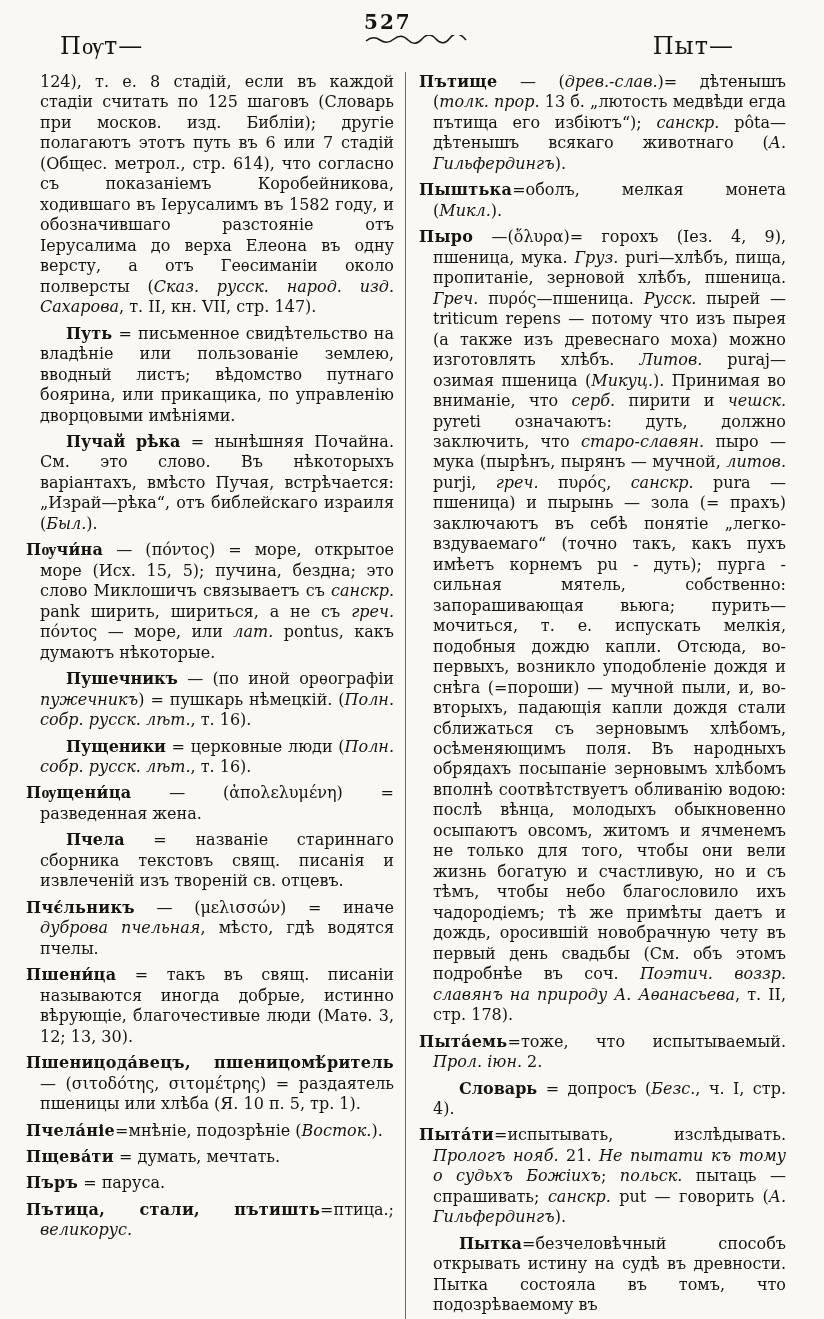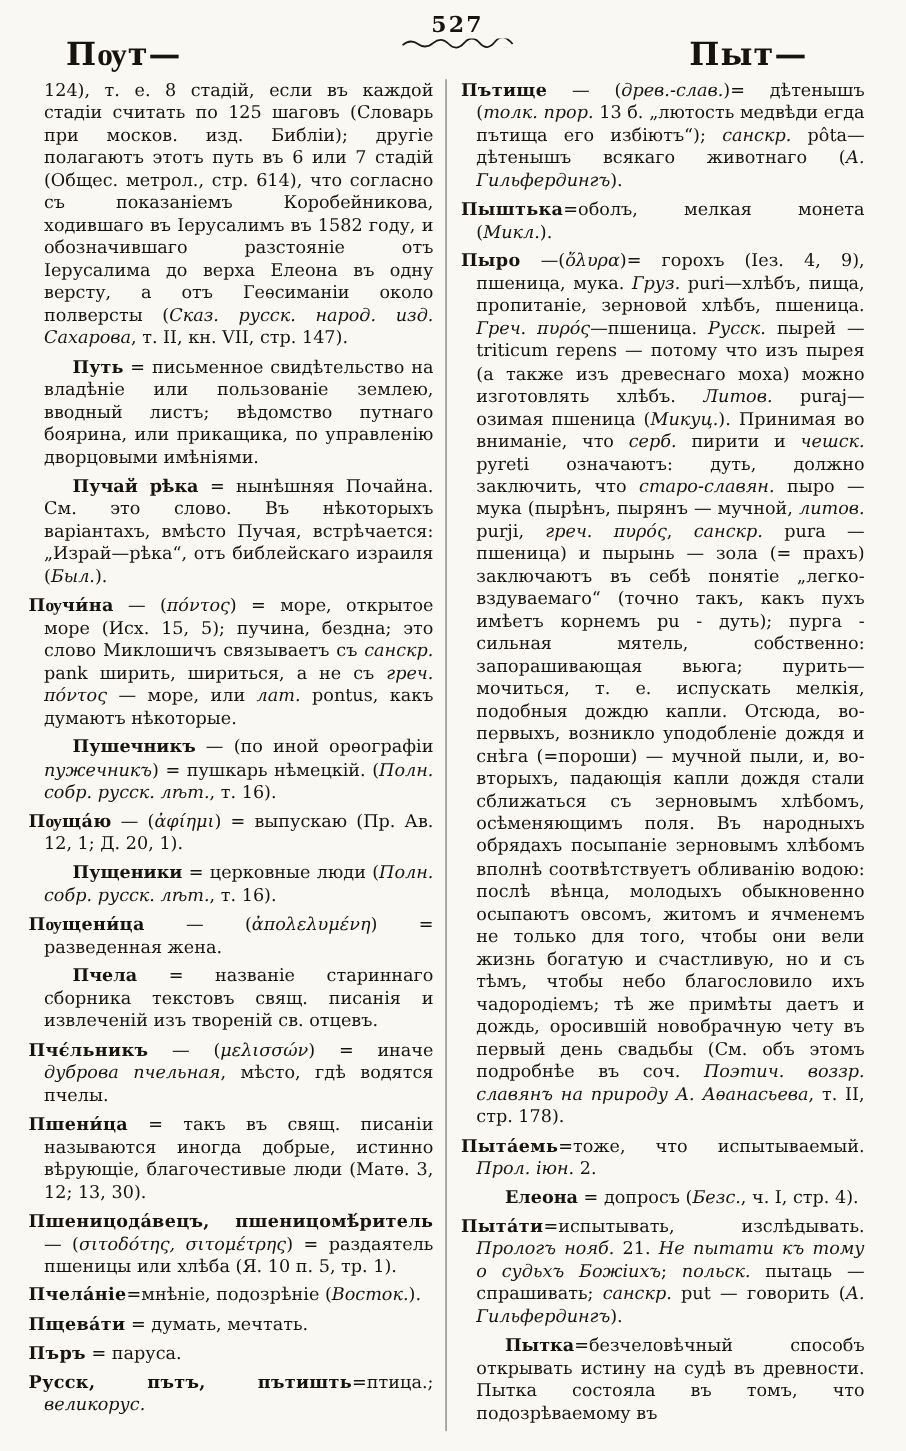--- a/index.html
+++ b/index.html
@@ -16,29 +16,29 @@
     background:#faf8f2;
     box-sizing:border-box;
     padding:10px 18px 0 26px;
   }
   .page-header{
     position:relative;
     height:62px;
   }
   .running-head{
     position:absolute;top:22px;
-    font-size:29px;font-weight:bold;
+    font-size:24px;font-weight:normal;
     letter-spacing:1px;
   }
   .running-head.left{left:34px;}
   .running-head.right{right:72px;}
   .page-number-block{
     position:absolute;left:50%;top:0;
     transform:translateX(-50%);
-    text-align:center;
+    text-align:left;
   }
   .page-number{
     font-size:20px;font-weight:bold;
     letter-spacing:2px;
   }
   .flourish{display:block;margin:1px auto 0;}
   .columns{
     display:flex;
     align-items:stretch;
   }
@@ -60,21 +60,21 @@
     text-align:justify;
     text-indent:-14px;
     padding-left:14px;
   }
   p.entry.cont{
     text-indent:0;
   }
   .seg-hw{font-weight:bold;margin-left:40px;}
   .seg-cs{font-weight:bold;letter-spacing:0.3px;margin-top:17px;}
   .seg-i{font-style:italic;}
-  .seg-gr{font-style:italic;}
+  .seg-gr{}
 </style>
 </head>
 <body>
 
 <div class="page">
   <div class="page-header">
     <span class="running-head left">Пѹт—</span>
     <div class="page-number-block">
       <span class="page-number">527</span>
       <svg class="flourish" width="104" height="10" viewBox="0 0 104 10" aria-hidden="true">
@@ -83,35 +83,34 @@
     </div>
     <span class="running-head right">Пыт—</span>
   </div>
   <div class="columns">
     <div class="col col-left">
         <p class="entry cont"><span class="seg">124), т. е. 8 стадій, если въ каждой стадіи считать по 125 шаговъ (Словарь при москов. изд. Библіи); другіе полагаютъ этотъ путь въ 6 или 7 стадій (Общес. метрол., стр. 614), что согласно съ показаніемъ Коробейникова, ходившаго въ Іерусалимъ въ 1582 году, и обозначившаго разстояніе отъ Іерусалима до верха Елеона въ одну версту, а отъ Геѳсиманіи около полверсты (</span><span class="seg-i">Сказ. русск. народ. изд. Сахарова</span><span class="seg">, т. II, кн. VII, стр. 147).</span></p>
         <p class="entry"><span class="seg-hw">Путь</span><span class="seg"> = письменное свидѣтельство на владѣніе или пользованіе землею, вводный листъ; вѣдомство путнаго боярина, или прикащика, по управленію дворцовыми имѣніями.</span></p>
         <p class="entry"><span class="seg-hw">Пучай рѣка</span><span class="seg"> = нынѣшняя Почайна. См. это слово. Въ нѣкоторыхъ варіантахъ, вмѣсто Пучая, встрѣчается: „Израй—рѣка“, отъ библейскаго израиля (</span><span class="seg-i">Был.</span><span class="seg">).</span></p>
         <p class="entry"><span class="seg-cs">Пѹчи́на</span><span class="seg"> — (</span><span class="seg-gr">πόντος</span><span class="seg">) = море, открытое море (Исх. 15, 5); пучина, бездна; это слово Миклошичъ связываетъ съ </span><span class="seg-i">санскр.</span><span class="seg"> pank ширить, шириться, а не съ </span><span class="seg-i">греч.</span><span class="seg"> </span><span class="seg-gr">πόντος</span><span class="seg"> — море, или </span><span class="seg-i">лат.</span><span class="seg"> pontus, какъ думаютъ нѣкоторые.</span></p>
         <p class="entry"><span class="seg-hw">Пушечникъ</span><span class="seg"> — (по иной орѳографіи </span><span class="seg-i">пужечникъ</span><span class="seg">) = пушкарь нѣмецкій. (</span><span class="seg-i">Полн. собр. русск. лѣт.</span><span class="seg">, т. 16).</span></p>
-        <p class="entry"><span class="seg-cs">Пѹща́ю</span><span class="seg"> — (</span><span class="seg-gr">ἀφίημι</span><span class="seg">) = выпускаю (Пр. Ав. 12, 1; Д. 20, 1).</span></p>
         <p class="entry"><span class="seg-hw">Пущеники</span><span class="seg"> = церковные люди (</span><span class="seg-i">Полн. собр. русск. лѣт.</span><span class="seg">, т. 16).</span></p>
         <p class="entry"><span class="seg-cs">Пѹщени́ца</span><span class="seg"> — (</span><span class="seg-gr">ἀπολελυμένη</span><span class="seg">) = разведенная жена.</span></p>
         <p class="entry"><span class="seg-hw">Пчела</span><span class="seg"> = названіе стариннаго сборника текстовъ свящ. писанія и извлеченій изъ твореній св. отцевъ.</span></p>
         <p class="entry"><span class="seg-cs">Пчє́льникъ</span><span class="seg"> — (</span><span class="seg-gr">μελισσών</span><span class="seg">) = иначе </span><span class="seg-i">дуброва пчельная</span><span class="seg">, мѣсто, гдѣ водятся пчелы.</span></p>
         <p class="entry"><span class="seg-cs">Пшени́ца</span><span class="seg"> = такъ въ свящ. писаніи называются иногда добрые, истинно вѣрующіе, благочестивые люди (Матѳ. 3, 12; 13, 30).</span></p>
         <p class="entry"><span class="seg-cs">Пшеницода́вецъ, пшеницомѣ́ритель</span><span class="seg"> — (</span><span class="seg-gr">σιτοδότης, σιτομέτρης</span><span class="seg">) = раздаятель пшеницы или хлѣба (Я. 10 п. 5, тр. 1).</span></p>
         <p class="entry"><span class="seg-cs">Пчела́ніе</span><span class="seg">=мнѣніе, подозрѣніе (</span><span class="seg-i">Восток.</span><span class="seg">).</span></p>
         <p class="entry"><span class="seg-cs">Пщева́ти</span><span class="seg"> = думать, мечтать.</span></p>
         <p class="entry"><span class="seg-cs">Пъръ</span><span class="seg"> = паруса.</span></p>
-        <p class="entry"><span class="seg-cs">Русск, пътъ, пътишть</span><span class="seg">=птица.; </span><span class="seg-i">великорус.</span></p>
+        <p class="entry"><span class="seg-cs">Пътица, стали, пътишть</span><span class="seg">=птица.; </span><span class="seg-i">великорус.</span></p>
       </div>
     <div class="col col-right">
         <p class="entry"><span class="seg-cs">Пътище</span><span class="seg"> — (</span><span class="seg-i">древ.-слав.</span><span class="seg">)= дѣтенышъ (</span><span class="seg-i">толк. прор.</span><span class="seg"> 13 б. „лютость медвѣди егда пътища его избіютъ“); </span><span class="seg-i">санскр.</span><span class="seg"> pôta—дѣтенышъ всякаго животнаго (</span><span class="seg-i">А. Гильфердингъ</span><span class="seg">).</span></p>
         <p class="entry"><span class="seg-cs">Пыштька</span><span class="seg">=оболъ, мелкая монета (</span><span class="seg-i">Микл.</span><span class="seg">).</span></p>
         <p class="entry"><span class="seg-cs">Пыро</span><span class="seg"> —(</span><span class="seg-gr">ὄλυρα</span><span class="seg">)= горохъ (Іез. 4, 9), пшеница, мука. </span><span class="seg-i">Груз.</span><span class="seg"> puri—хлѣбъ, пища, пропитаніе, зерновой хлѣбъ, пшеница. </span><span class="seg-i">Греч.</span><span class="seg"> </span><span class="seg-gr">πυρός</span><span class="seg">—пшеница. </span><span class="seg-i">Русск.</span><span class="seg"> пырей — triticum repens — потому что изъ пырея (а также изъ древеснаго моха) можно изготовлять хлѣбъ. </span><span class="seg-i">Литов.</span><span class="seg"> puraj—озимая пшеница (</span><span class="seg-i">Микуц.</span><span class="seg">). Принимая во вниманіе, что </span><span class="seg-i">серб.</span><span class="seg"> пирити и </span><span class="seg-i">чешск.</span><span class="seg"> pyreti означаютъ: дуть, должно заключить, что </span><span class="seg-i">старо-славян.</span><span class="seg"> пыро — мука (пырѣнъ, пырянъ — мучной, </span><span class="seg-i">литов.</span><span class="seg"> purji, </span><span class="seg-i">греч.</span><span class="seg"> </span><span class="seg-gr">πυρός</span><span class="seg">, </span><span class="seg-i">санскр.</span><span class="seg"> pura — пшеница) и пырынь — зола (= прахъ) заключаютъ въ себѣ понятіе „легко-вздуваемаго“ (точно такъ, какъ пухъ имѣетъ корнемъ pu - дуть); пурга - сильная мятель, собственно: запорашивающая вьюга; пурить—мочиться, т. е. испускать мелкія, подобныя дождю капли. Отсюда, во-первыхъ, возникло уподобленіе дождя и снѣга (=пороши) — мучной пыли, и, во-вторыхъ, падающія капли дождя стали сближаться съ зерновымъ хлѣбомъ, осѣменяющимъ поля. Въ народныхъ обрядахъ посыпаніе зерновымъ хлѣбомъ вполнѣ соотвѣтствуетъ обливанію водою: послѣ вѣнца, молодыхъ обыкновенно осыпаютъ овсомъ, житомъ и ячменемъ не только для того, чтобы они вели жизнь богатую и счастливую, но и съ тѣмъ, чтобы небо благословило ихъ чадородіемъ; тѣ же примѣты даетъ и дождь, оросившій новобрачную чету въ первый день свадьбы (См. объ этомъ подробнѣе въ соч. </span><span class="seg-i">Поэтич. воззр. славянъ на природу А. Аѳанасьева</span><span class="seg">, т. II, стр. 178).</span></p>
         <p class="entry"><span class="seg-cs">Пыта́емь</span><span class="seg">=тоже, что испытываемый. </span><span class="seg-i">Прол. іюн.</span><span class="seg"> 2.</span></p>
-        <p class="entry"><span class="seg-hw">Елеона</span><span class="seg"> = допросъ (</span><span class="seg-i">Безс.</span><span class="seg">, ч. I, стр. 4).</span></p>
+        <p class="entry"><span class="seg-hw">Словарь</span><span class="seg"> = допросъ (</span><span class="seg-i">Безс.</span><span class="seg">, ч. I, стр. 4).</span></p>
         <p class="entry"><span class="seg-cs">Пыта́ти</span><span class="seg">=испытывать, изслѣдывать. </span><span class="seg-i">Прологъ нояб.</span><span class="seg"> 21. </span><span class="seg-i">Не пытати къ тому о судьхъ Божіихъ</span><span class="seg">; </span><span class="seg-i">польск.</span><span class="seg"> пытаць — спрашивать; </span><span class="seg-i">санскр.</span><span class="seg"> put — говорить (</span><span class="seg-i">А. Гильфердингъ</span><span class="seg">).</span></p>
         <p class="entry"><span class="seg-hw">Пытка</span><span class="seg">=безчеловѣчный способъ открывать истину на судѣ въ древности. Пытка состояла въ томъ, что подозрѣваемому въ</span></p>
       </div>
   </div>
 </div>
 
 </body></html>

